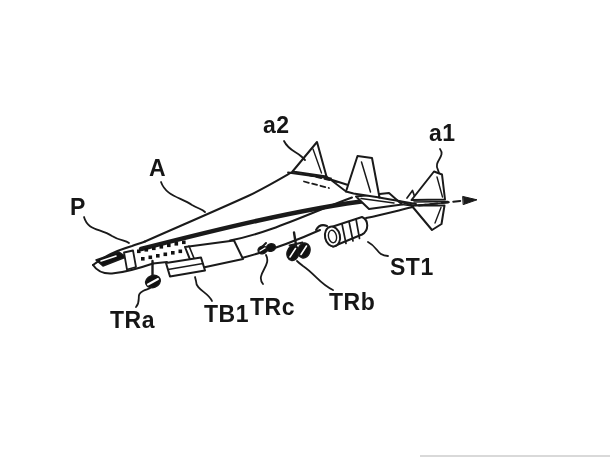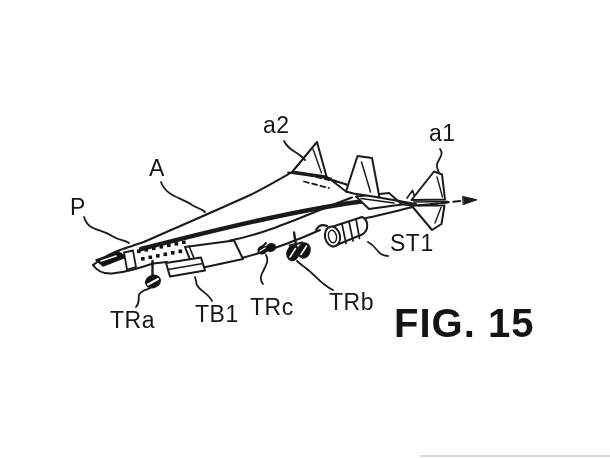--- a/index.html
+++ b/index.html
@@ -7,21 +7,21 @@
     position:relative;
     width:610px;height:458px;
     background:#ffffff;
     overflow:hidden;
     font-family:"Liberation Sans", sans-serif;
   }
   .drawing{position:absolute;left:0;top:0;width:610px;height:458px;}
   .part-label{
     position:absolute;
     font-size:23px;
-    font-weight:400;
+    font-weight:700;
     color:#161616;
     line-height:1;
     letter-spacing:0.5px;
     white-space:nowrap;
     user-select:none;
   }
   .fig-caption{
     position:absolute;
     left:394px;top:301px;
     font-size:40px;
@@ -177,22 +177,21 @@
       <path d="M 263,284 C 255,274 272,266 266,255"></path>
       <path d="M 212,301 C 208,292 196,290 196,281 L 195,277"></path>
       <path d="M 136,307 C 142,300 135,295 143,291 C 147,289 150,289 151,287"></path>
     </g>
   </svg>
 
   <div class="part-label" style="left:70px;top:196px;">P</div>
   <div class="part-label" style="left:149px;top:157px;">A</div>
   <div class="part-label" style="left:263px;top:114px;">a2</div>
   <div class="part-label" style="left:429px;top:122px;">a1</div>
-  <div class="part-label" style="left:390px;top:232px;text-align:center;">ST1</div>
+  <div class="part-label" style="left:390px;top:256px;text-align:center;">ST1</div>
   <div class="part-label" style="left:250px;top:296px;">TRc</div>
   <div class="part-label" style="left:329px;top:291px;">TRb</div>
-  <div class="part-label" style="left:195px;top:303px;">TB1</div>
+  <div class="part-label" style="left:204px;top:303px;">TB1</div>
   <div class="part-label" style="left:110px;top:309px;">TRa</div>
 
-  <div class="fig-caption">FIG. 15</div>
 
   <div class="scan-artifact"></div>
 </div>
 
 </body></html>

